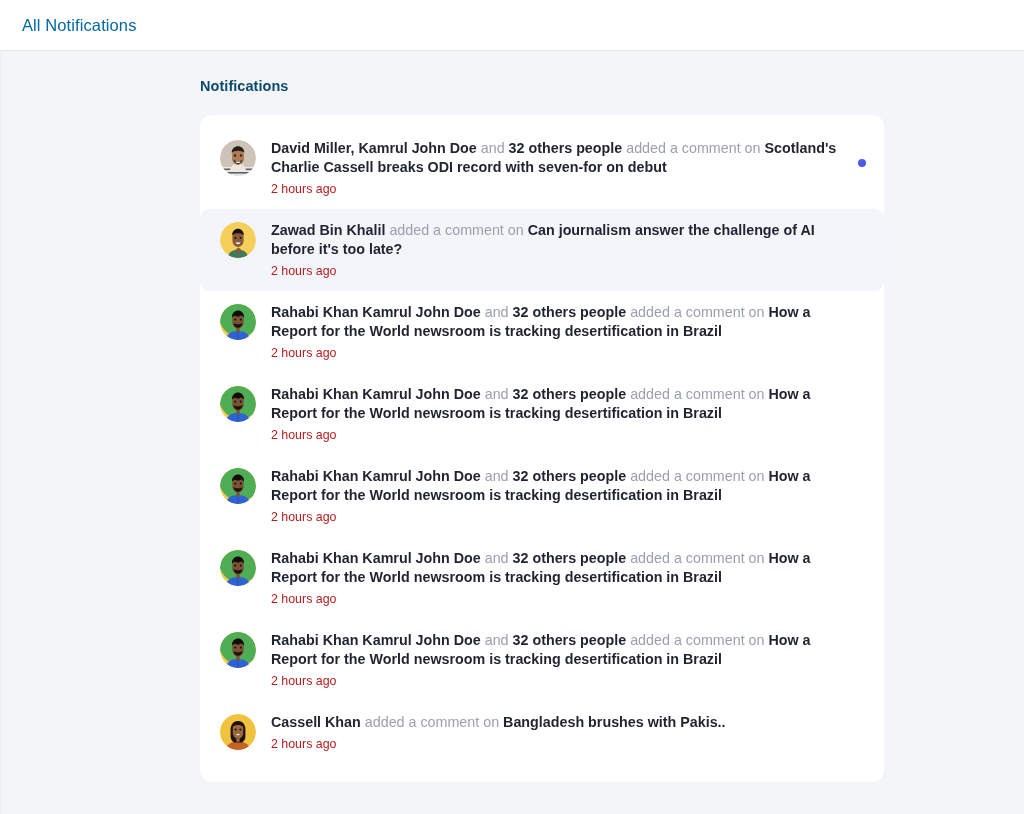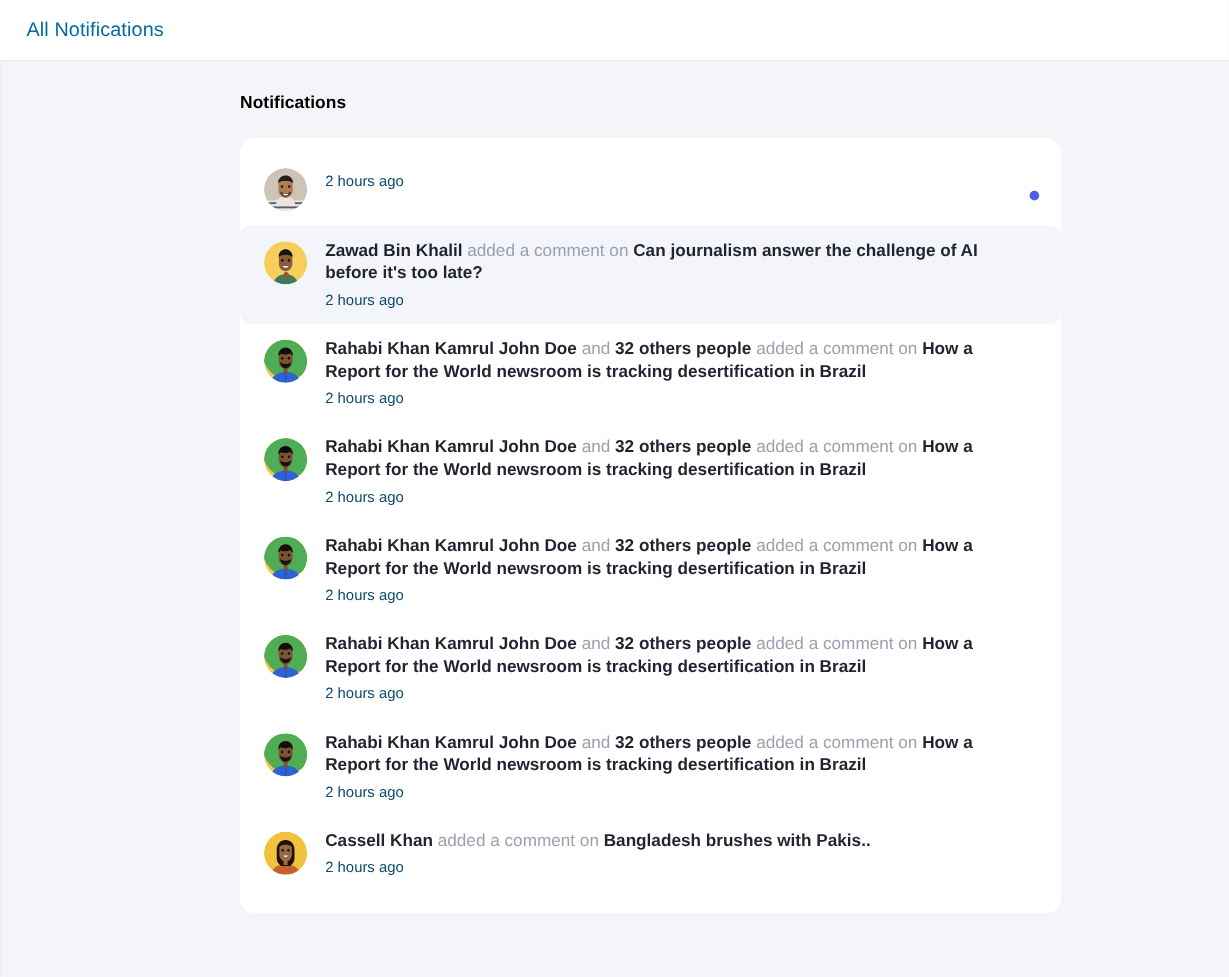--- a/index.html
+++ b/index.html
@@ -41,21 +41,21 @@
   }
 
   #content {
     width:684px;
     margin-left:199px;
   }
 
   #section-title {
     font-size:14.5px;
     font-weight:600;
-    color:#000000;
+    color:#0c4a6e;
     margin-bottom:21px;
     letter-spacing:0.05px;
   }
 
   
   #notif-card {
     background:#ffffff;
     border-radius:12px;
     padding:12px 0 18px 0;
     width:684px;
@@ -93,21 +93,21 @@
     line-height:19px;
     color:#1f2430;
     word-wrap:break-word;
   }
   .notif-text .strong { font-weight:700; color:#1f2430; }
   .notif-text .muted  { font-weight:400; color:#9aa0ae; }
 
   .notif-time {
     margin-top:5px;
     font-size:12.4px;
-    color:#0c4a6e;
+    color:#b91c1c;
     line-height:15px;
   }
 
   
   .unread-dot {
     position:absolute;
     right:18px;
     top:32px;
     width:8px; height:8px;
     border-radius:50%;
@@ -142,20 +142,21 @@
         <path d="M12 13.5c0-4 2.8-6.6 6-6.6s6 2.6 6 6.6v4.8c0 3.8-2.7 6.6-6 6.6s-6-2.8-6-6.6z" fill="#b07d57"></path>
         <path d="M11.6 12.5c.5-4.2 3.1-6.3 6.4-6.3s5.9 2.1 6.4 6.3c-2-1.1-4-1.8-6.4-1.8s-4.4.7-6.4 1.8z" fill="#241c16"></path>
         <path d="M13.4 19.6c1.3 1 2.8 1.5 4.6 1.5s3.3-.5 4.6-1.5c-.6 2.7-2.3 4.3-4.6 4.3s-4-1.6-4.6-4.3z" fill="#2a211a"></path>
         <ellipse cx="15" cy="15.5" rx="1.1" ry="1.2" fill="#2b2119"></ellipse>
         <ellipse cx="21" cy="15.5" rx="1.1" ry="1.2" fill="#2b2119"></ellipse>
         <path d="M15.2 21.4h5.6c-.6 1-1.6 1.5-2.8 1.5s-2.2-.5-2.8-1.5z" fill="#fff"></path>
       </g>
     </svg>
           </div>
           <div class="notif-body">
+            <div class="notif-text"><span class="strong">David Miller, Kamrul John Doe</span> <span class="muted">and</span> <span class="strong">32 others people</span> <span class="muted">added a comment on</span> <span class="strong">Scotland's Charlie Cassell breaks ODI record with seven-for on debut</span></div>
             <div class="notif-time">2 hours ago</div>
           </div>
           <span class="unread-dot" style="background: rgb(79, 93, 228);"></span>
         </div>
         <div class="notif-row unread-bg">
           <div class="avatar">
     <svg viewBox="0 0 36 36" xmlns="http://www.w3.org/2000/svg">
       <defs>
                 <clipPath id="cB">
                   <circle cx="18" cy="18" r="18"></circle>

